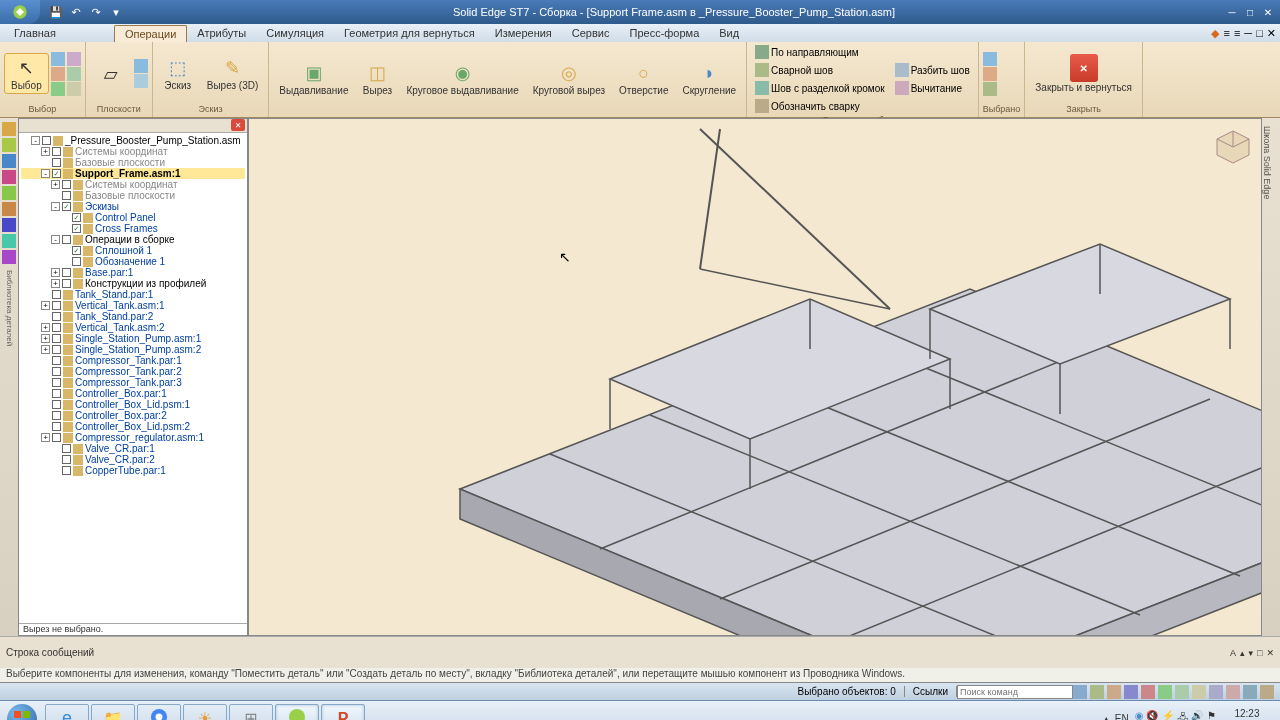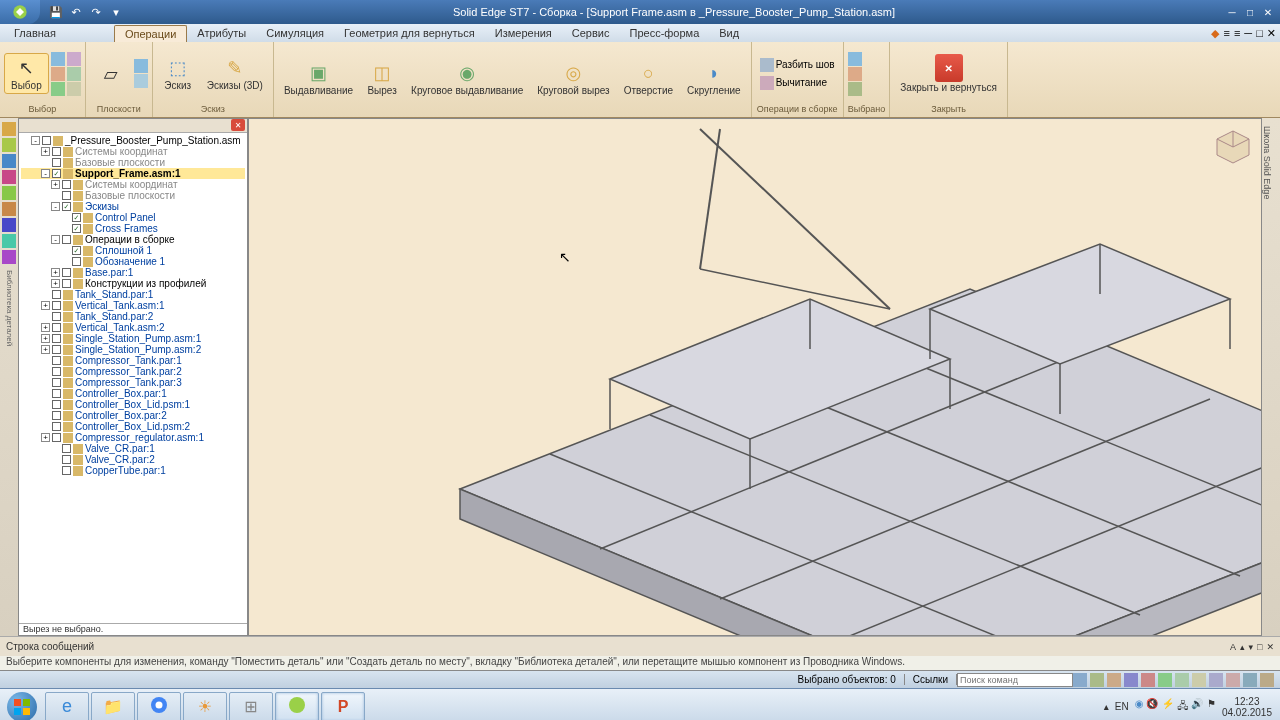--- a/index.html
+++ b/index.html
@@ -40,21 +40,21 @@
 .tree-icon{width:10px;height:10px;display:inline-block;}
 .tree-label{color:#0040a0;}
 .tree-label.gray{color:#888;}
 .tree-label.black{color:#000;}
 .tree-footer{height:12px;border-top:1px solid #aaa;font-size:9px;padding:0 4px;color:#333;}
 .viewport{flex:1;background:#f5e8d0;position:relative;border:1px solid #888;}
 .viewport svg{width:100%;height:100%;}
 .view-cube{position:absolute;top:8px;right:8px;width:40px;height:40px;}
 .right-toolbar{width:18px;background:linear-gradient(to bottom,#e8e0d0,#d8d0c0);}
 .right-label{writing-mode:vertical-rl;font-size:9px;padding-top:8px;text-align:center;color:#555;}
-.msgbar{height:20px;background:#e8e0d0;border-top:1px solid #aaa;font-size:10px;padding:1px 6px;color:#333;display:flex;align-items:center;}
+.msgbar{height:32px;background:#e8e0d0;border-top:1px solid #aaa;font-size:10px;padding:1px 6px;color:#333;display:flex;align-items:center;}
 .msgbar-right{margin-left:auto;display:flex;gap:4px;font-size:9px;}
 .hintbar{height:14px;background:#f0f0e8;font-size:10px;padding:0 6px;color:#444;}
 .statusbar{height:18px;background:linear-gradient(to bottom,#d8e4f0,#c0d0e0);display:flex;align-items:center;font-size:10px;border-top:1px solid #888;}
 .status-item{padding:0 8px;border-right:1px solid #888;}
 .status-search{width:116px;height:14px;background:#fff;border:1px solid #888;font-size:9px;padding:0 2px;}
 .status-icons{display:flex;gap:3px;margin-left:auto;padding-right:6px;}
 .status-icon{width:14px;height:14px;}
 .taskbar{height:36px;background:linear-gradient(to bottom,#e8f0f8,#c8d8e8);display:flex;align-items:center;border-top:1px solid #6a8ab0;}
 .start-btn{width:44px;height:36px;display:flex;align-items:center;justify-content:center;}
 .start-orb{width:30px;height:30px;border-radius:50%;background:radial-gradient(circle at 30% 30%,#7ab8e8,#2a6aa8);display:flex;align-items:center;justify-content:center;}
@@ -142,21 +142,21 @@
   <div class="ribbon-group-label">Плоскости</div>
  </div>
  <div class="ribbon-group">
   <div class="ribbon-group-content">
    <div class="ribbon-btn-large">
           <span class="ribbon-icon" style="color:#4a8ac8">⬚</span>
           <span>Эскиз</span>
         </div>
    <div class="ribbon-btn-large">
           <span class="ribbon-icon" style="color:#d8a848">✎</span>
-          <span>Эскизы (3D)</span>
+          <span>Вырез (3D)</span>
         </div>
   </div>
   <div class="ribbon-group-label">Эскиз</div>
  </div>
  <div class="ribbon-group">
   <div class="ribbon-group-content">
    <div class="ribbon-btn-large">
           <span class="ribbon-icon" style="color:#6aa86a">▣</span>
           <span>Выдавливание</span>
         </div>
@@ -178,20 +178,38 @@
         </div>
    <div class="ribbon-btn-large">
           <span class="ribbon-icon" style="color:#4a8ac8">◗</span>
           <span>Скругление</span>
         </div>
   </div>
   <div class="ribbon-group-label"></div>
  </div>
  <div class="ribbon-group">
   <div class="ribbon-group-content">
+   <div class="ribbon-col" style="gap:2px">
+    <span class="ribbon-btn-small">
+            <span class="ribbon-icon-small" style="background:#88aa88"></span>
+            <span>По направляющим</span>
+          </span>
+    <span class="ribbon-btn-small">
+            <span class="ribbon-icon-small" style="background:#aabb88"></span>
+            <span>Сварной шов</span>
+          </span>
+    <span class="ribbon-btn-small">
+            <span class="ribbon-icon-small" style="background:#88bbaa"></span>
+            <span>Шов с разделкой кромок</span>
+          </span>
+    <span class="ribbon-btn-small">
+            <span class="ribbon-icon-small" style="background:#bbaa88"></span>
+            <span>Обозначить сварку</span>
+          </span>
+   </div>
    <div class="ribbon-col" style="gap:2px">
     <span class="ribbon-btn-small">
             <span class="ribbon-icon-small" style="background:#aabbcc"></span>
             <span>Разбить шов</span>
           </span>
     <span class="ribbon-btn-small">
             <span class="ribbon-icon-small" style="background:#ccaabb"></span>
             <span>Вычитание</span>
           </span>
    </div>

